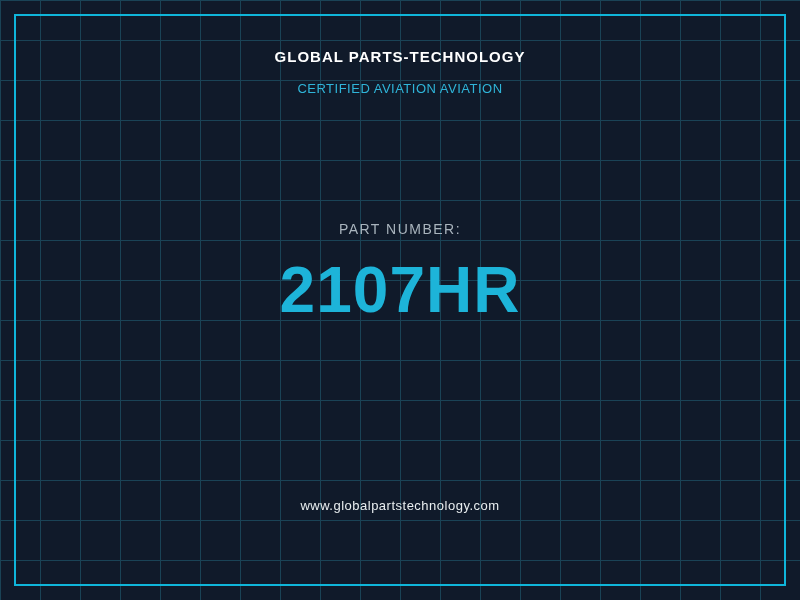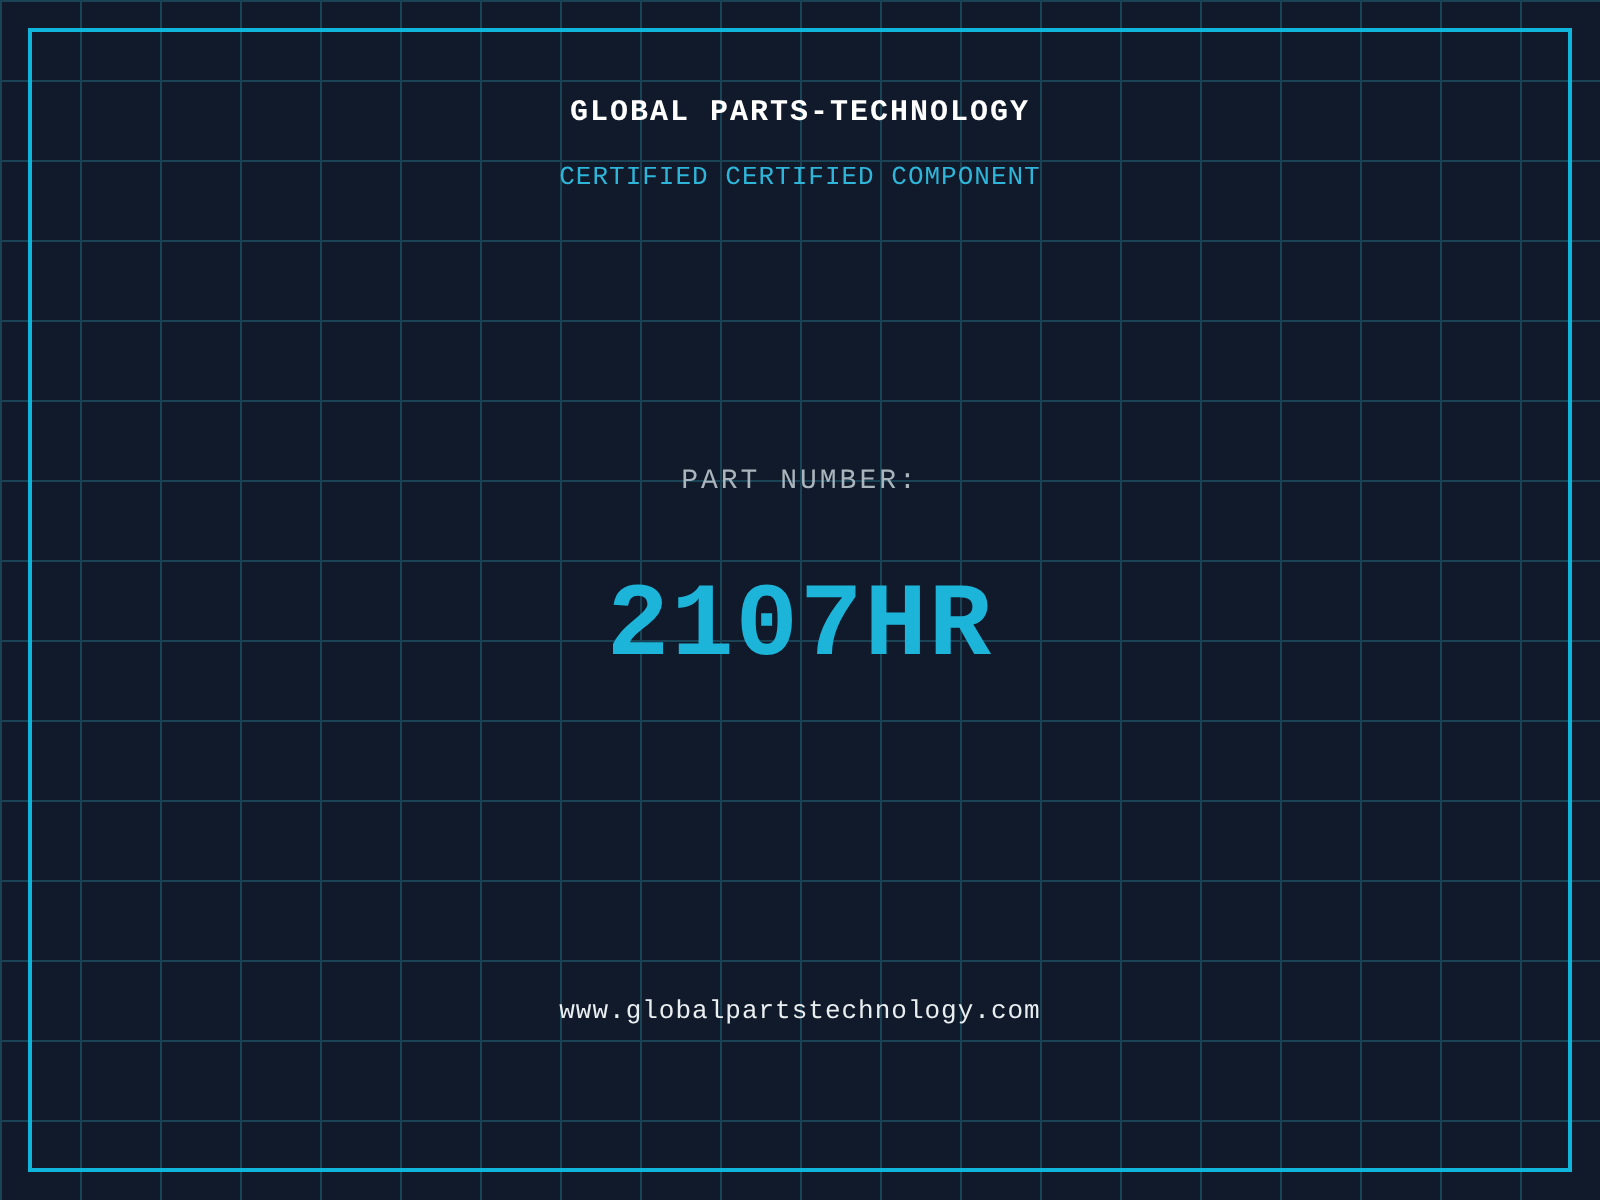--- a/index.html
+++ b/index.html
@@ -10,21 +10,21 @@
   .canvas {
     position: relative;
     width: 800px;
     height: 600px;
     overflow: hidden;
     background-color: #101a2a;
     background-image:
       linear-gradient(to right, #1a4356 1px, transparent 1px),
       linear-gradient(to bottom, #1a4356 1px, transparent 1px);
     background-size: 40px 40px;
-    font-family: Liberation Mono, monospace;
+    font-family: Liberation Sans, sans-serif;
   }
   .frame {
     position: absolute;
     left: 14px;
     top: 14px;
     right: 14px;
     bottom: 14px;
     border: 2px solid #0fb5da;
     pointer-events: none;
   }
@@ -46,46 +46,44 @@
     top: 81px;
     font-size: 13px;
     letter-spacing: 0.5px;
     color: #2fb5d9;
   }
   .part-label {
     top: 221px;
     font-size: 14px;
     letter-spacing: 1.5px;
     color: #a9b4bd;
-    margin-top: 12px;
   }
   .part-number {
     top: 258px;
-    font-size: 52px;
+    font-size: 64px;
     font-weight: bold;
     letter-spacing: 1px;
     color: #1db4d9;
     line-height: 1;
-    margin-top: 30px;
   }
   .footer {
     top: 498px;
     font-size: 13px;
     letter-spacing: 0.5px;
     color: #e9eef0;
   }
 </style>
 </head>
 <body>
 
 <div class="canvas">
   <div class="frame"></div>
 
   <div class="txt title">GLOBAL PARTS-TECHNOLOGY</div>
 
-  <div class="txt subtitle">CERTIFIED CERTIFIED COMPONENT</div>
+  <div class="txt subtitle">CERTIFIED AVIATION AVIATION</div>
 
   <div class="txt part-label">PART NUMBER:</div>
 
   <div class="txt part-number">2107HR</div>
 
   <div class="txt footer">www.globalpartstechnology.com</div>
 </div>
 
 </body></html>

